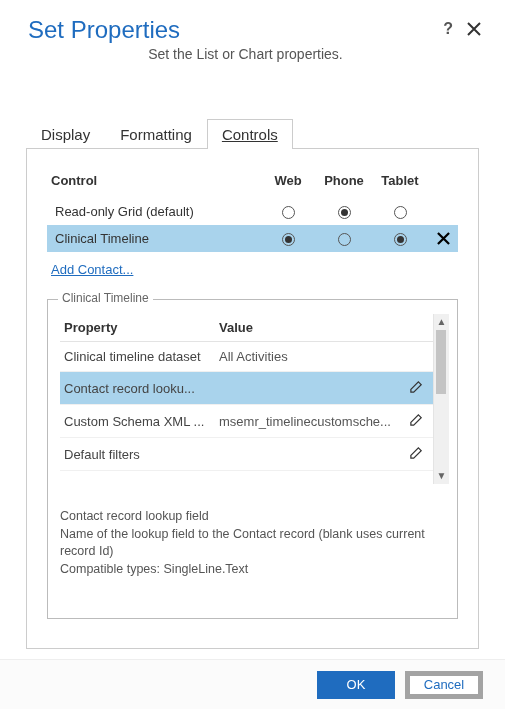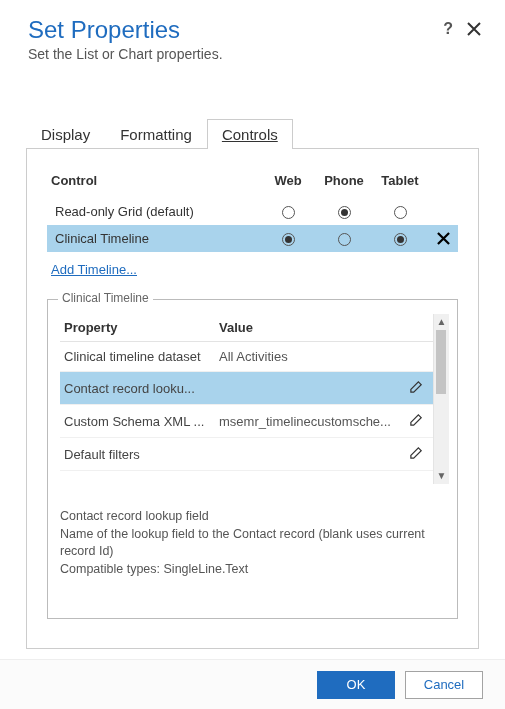--- a/index.html
+++ b/index.html
@@ -25,20 +25,21 @@
   .title {
     color: #1f6cbf;
     font-size: 24px;
     font-weight: 400;
     margin: 0;
   }
   .subtitle {
     color: #555;
     font-size: 14px;
     margin-top: 2px;
+    text-align: center;
   }
   .header-icons {
     position: absolute;
     top: 20px; right: 24px;
     display: flex;
     gap: 14px;
     align-items: center;
   }
   .header-icons span { cursor: pointer; }
   .help-icon { font-size: 16px; color: #555; font-weight: bold; }
@@ -213,21 +214,21 @@
     background: #fbfbfb;
     display: flex;
     justify-content: flex-end;
     align-items: center;
     padding: 0 22px;
     gap: 10px;
   }
   .btn {
     min-width: 78px;
     height: 28px;
-    border: 1px solid #a3a3a3;
+    border: 5px solid #a3a3a3;
     background: #fff;
     color: #1f6cbf;
     font-size: 13px;
     cursor: pointer;
     padding: 0 12px;
   }
   .btn.primary {
     background: #1f6cbf;
     border-color: #1f6cbf;
     color: #fff;
@@ -284,21 +285,21 @@
         <div class="c-rem">
           <span class="remove-x">
             <svg viewBox="0 0 14 14">
                 <path d="M1 1 L13 13 M13 1 L1 13" stroke="#000" stroke-width="2.4" fill="none"></path>
               </svg>
           </span>
         </div>
       </div>
     </div>
 
-    <a class="add-control">Add Timeline...</a>
+    <a class="add-control">Add Contact...</a>
 
     <div class="fieldset">
       <span class="legend">Clinical Timeline</span>
 
       <div class="props-scroll">
         <div class="props-body">
           <div class="prop-head">
             <div class="p-name">Property</div>
             <div class="p-val">Value</div>
           </div>

